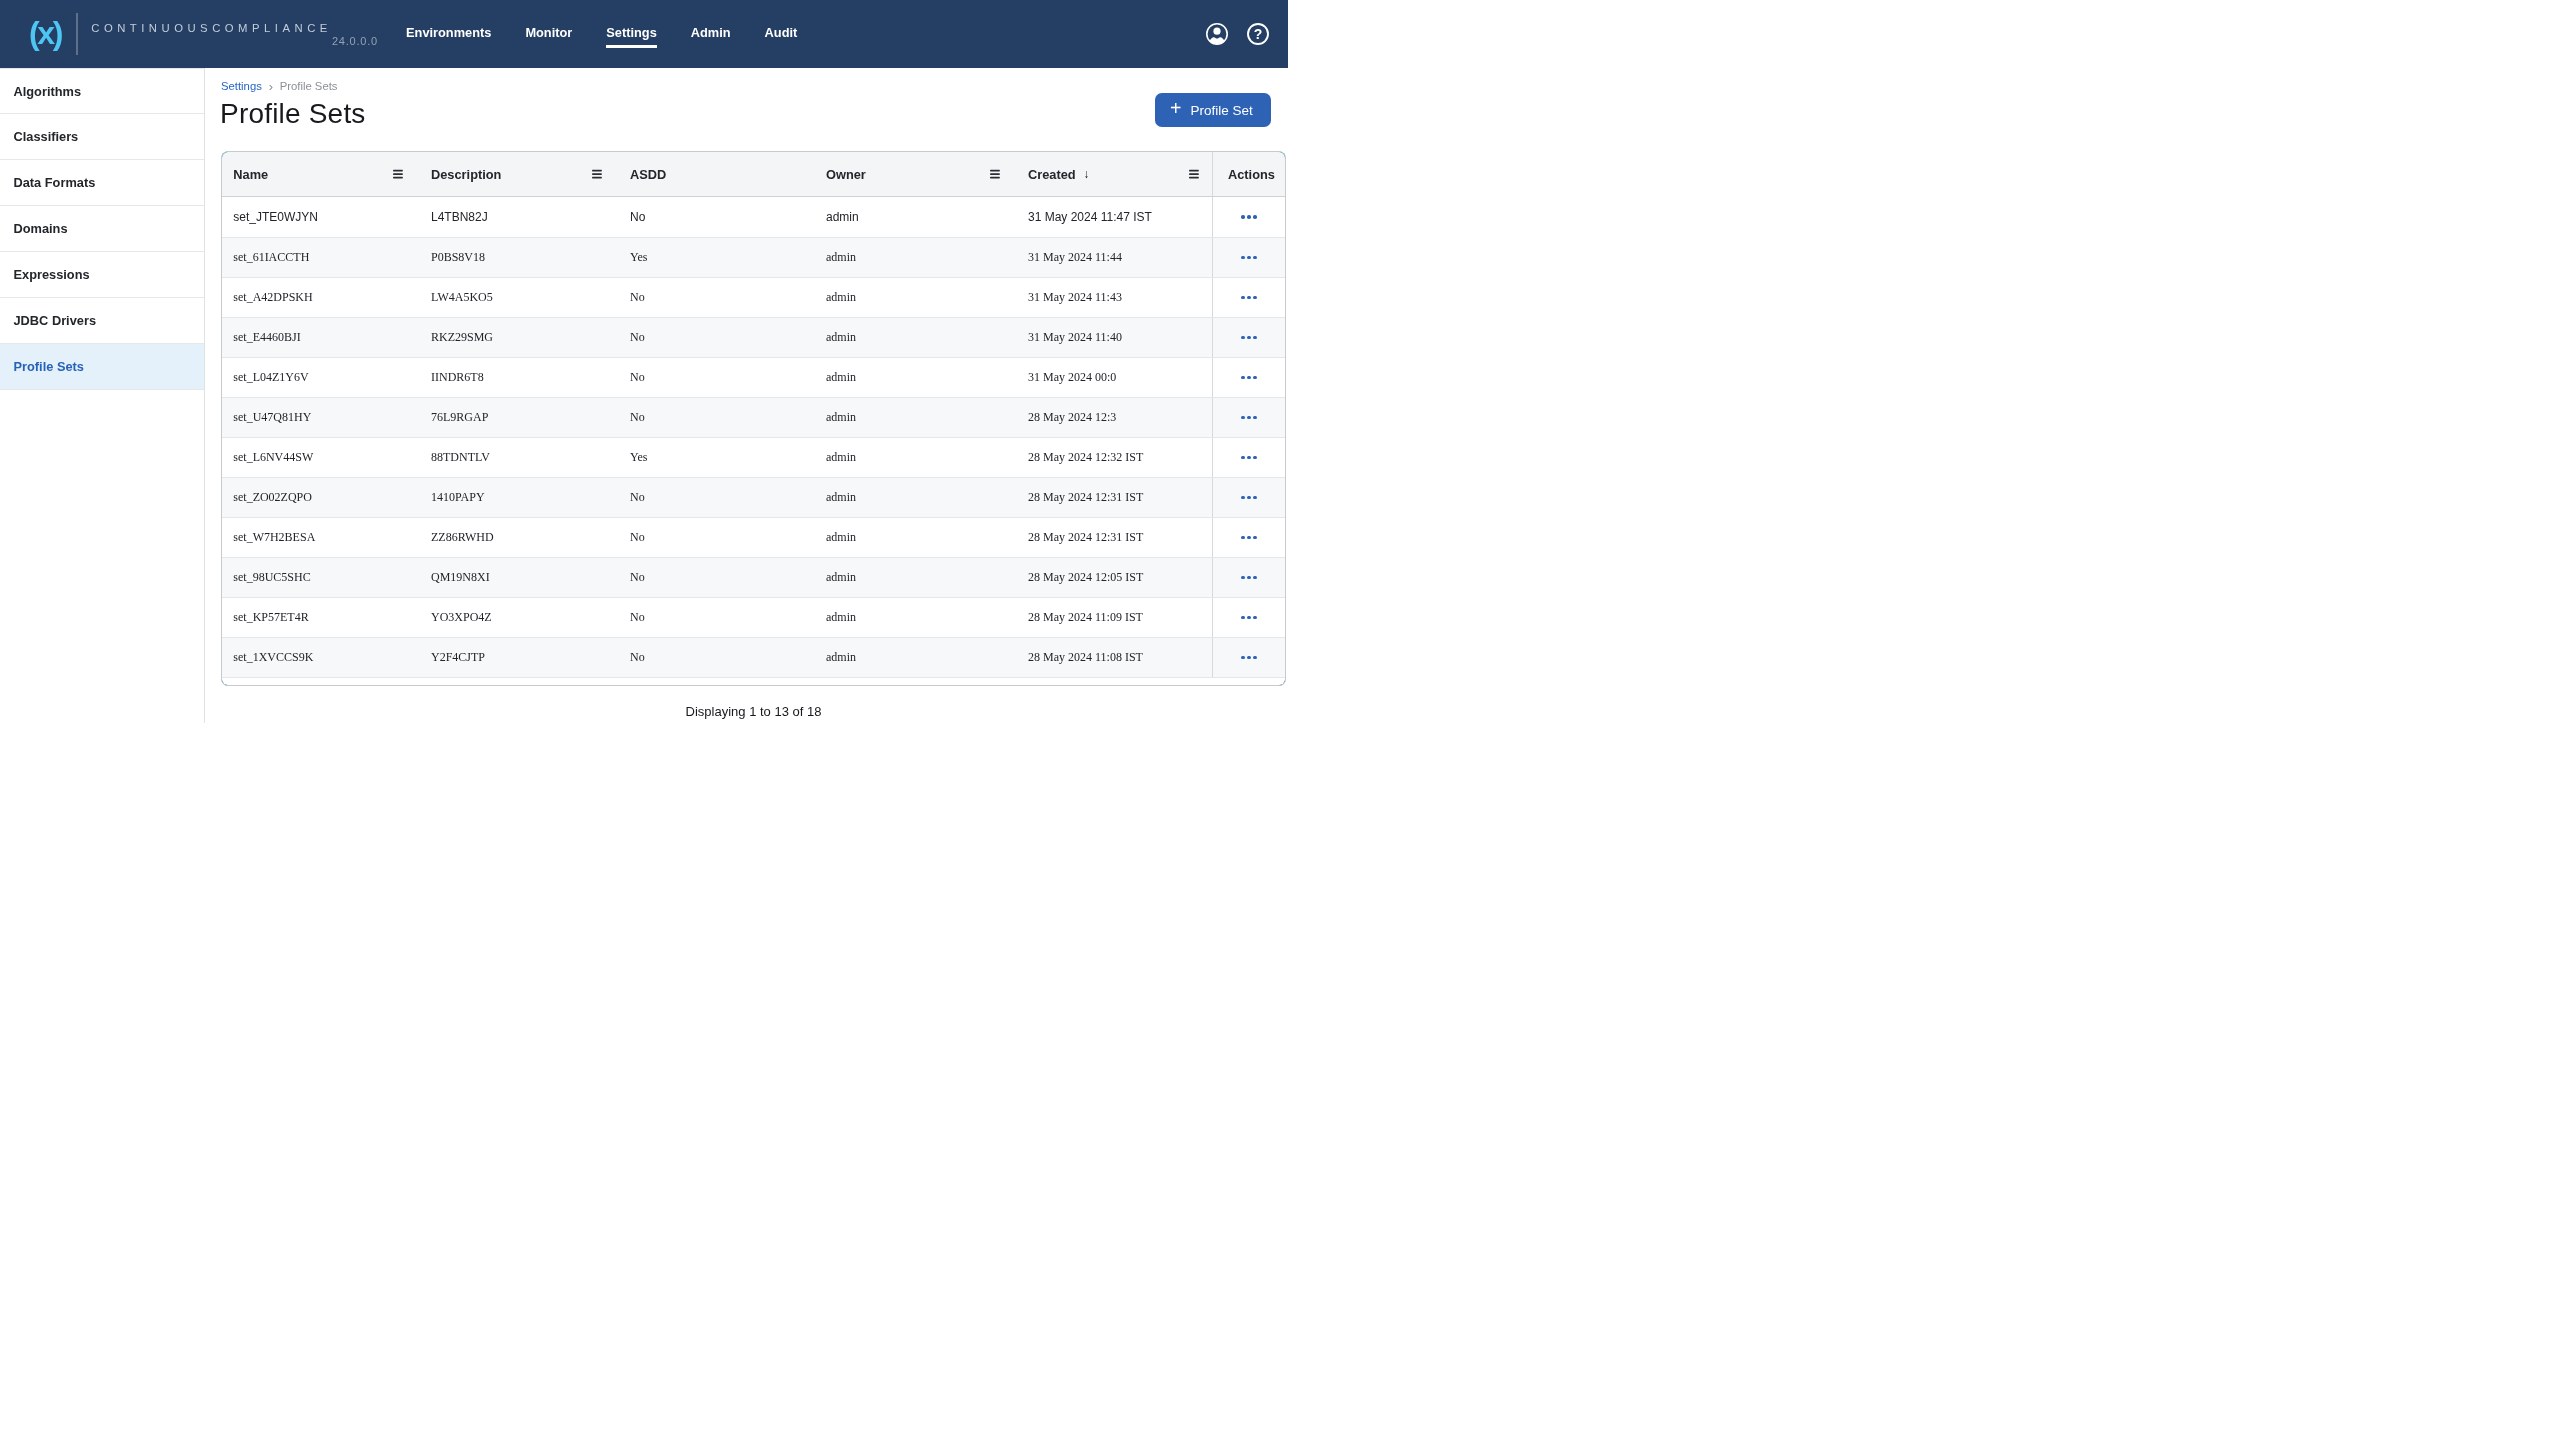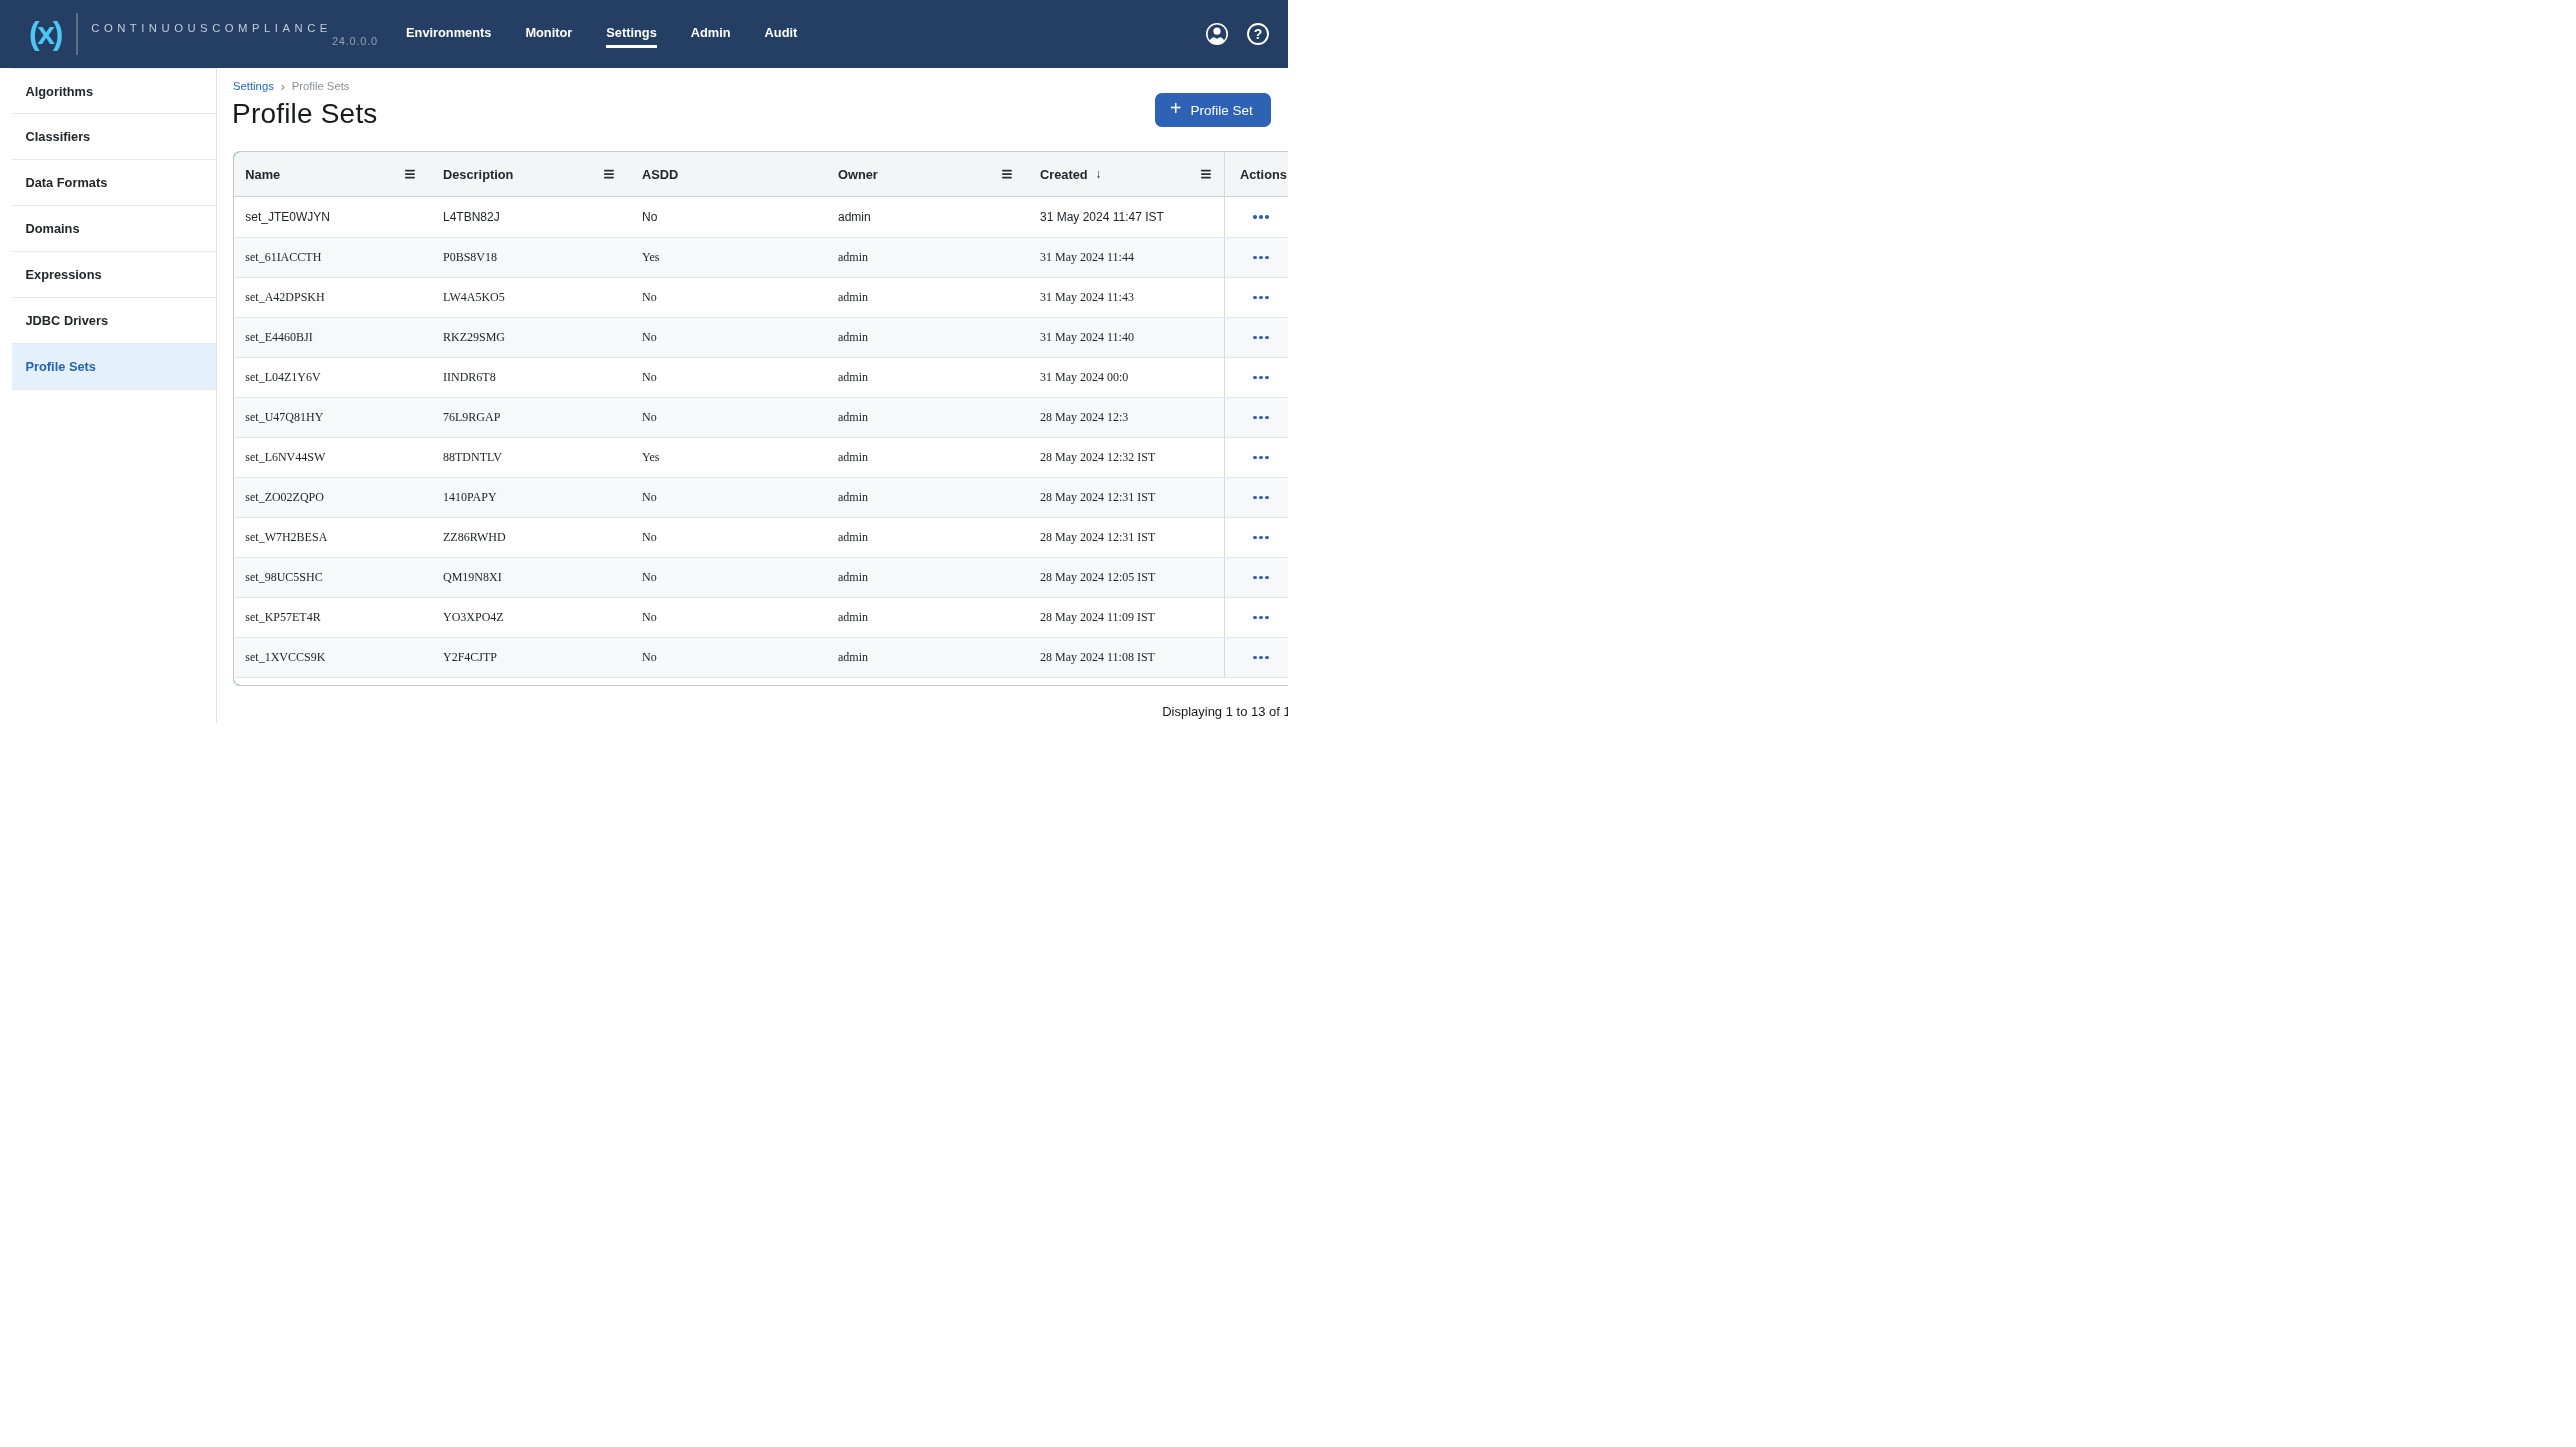--- a/index.html
+++ b/index.html
@@ -16,21 +16,21 @@
   .brand .bl { color:#c3cdd9; font-size:11.3px; font-weight:500; letter-spacing:4.5px; line-height:1.3; }
   .brand .ver { color:#93a2b4; font-size:11px; letter-spacing:0.8px; margin-top:14px; text-align:left; }
   nav.mainnav { display:flex; gap:34px; margin-left:28px; align-items:flex-end; }
   .nav-item { color:#fff; font-size:12.8px; font-weight:bold; background:none; border:none; cursor:pointer; font-family:inherit; padding:4.5px 0 5.3px 0; border-bottom:3px solid transparent; }
   .nav-item.active { border-bottom:3px solid #ffffff; }
   .nav-icons { margin-left:auto; margin-right:18px; display:flex; gap:16.6px; align-items:center; }
   .nav-icons button { background:none; border:none; cursor:pointer; width:24px; height:24px; padding:0; }
   .nav-icons svg { width:24px; height:24px; display:block; }
 
   
-  #content { display:flex; height:655px;padding-left:12px; }
+  #content { display:flex; height:655px; }
   #sidebar { width:205px; border-right:1.5px solid #e0e1e3; background:#fff; }
   .side-item { display:flex; align-items:center; height:46px; padding-left:13.5px; font-size:12.8px; font-weight:bold; color:#23262b; border-bottom:1.5px solid #e7e8ea; cursor:pointer; }
   .side-item:first-child { border-top:1.5px solid #e7e8ea; }
   .side-item.active { background:#e4f0fa; color:#2563b8; }
 
   #main { position:relative; flex:1; }
 
   
   #breadcrumb { position:absolute; left:16px; top:10.5px; font-size:11.3px; display:flex; align-items:center; gap:6.8px; }
   #breadcrumb .bc-link { color:#2666c5; text-decoration:none; cursor:pointer; }
@@ -54,21 +54,21 @@
   .trow { display:grid; grid-template-columns:194px 199px 196px 202px 199px 1fr; height:40px; background:#fff; }
   .trow + .trow { border-top:0.8px solid #e4e7ea;font-family:Liberation Serif, serif; }
   .trow:nth-child(even) { background:#f7f8f9; }
   .td { display:flex; align-items:center; font-size:12px; color:#212429; padding:0 13.5px 0 15px; white-space:nowrap; overflow:hidden; }
   .td.c-name { padding-left:11.3px; }
   .td.c-actions { border-left:1.5px solid #d7d9dc; justify-content:center; padding:0; }
   .dots { background:none; border:none; cursor:pointer; display:flex; gap:2.6px; align-items:center; padding:4.5px; }
   .dots i { width:3.5px; height:3.5px; border-radius:50%; background:#2e62b5; display:block; }
   .sliver { height:8.3px; border-top:0.8px solid #e4e7ea; background:#fff; }
 
-  #table-footer { position:absolute; left:16px; top:636px; width:1065px; text-align:right; font-size:13px; color:#17191c; }
+  #table-footer { position:absolute; left:16px; top:636px; width:1065px; text-align:center; font-size:13px; color:#17191c; }
 </style>
 </head>
 <body>
 
 <div id="page">
 
   <header id="topbar">
     <div class="logo">
       <span class="glyph">(x)</span>
       <span class="logo-div"></span>

